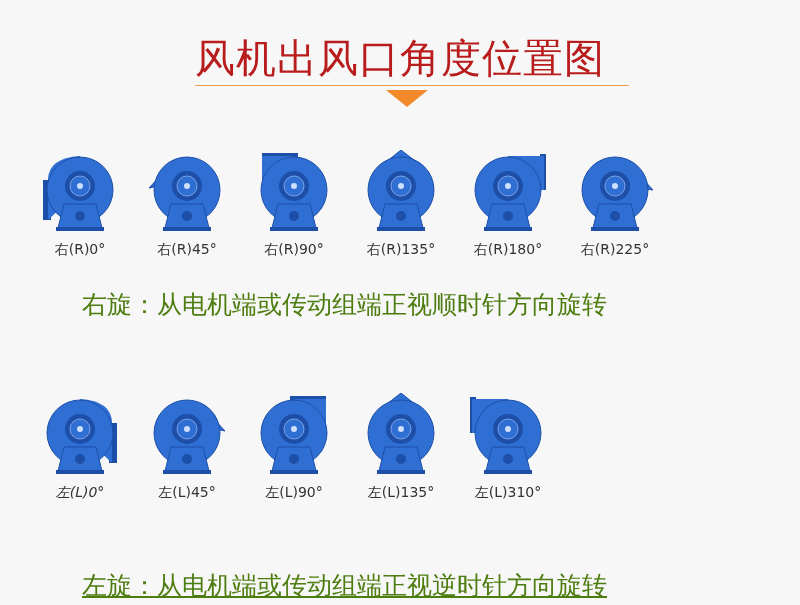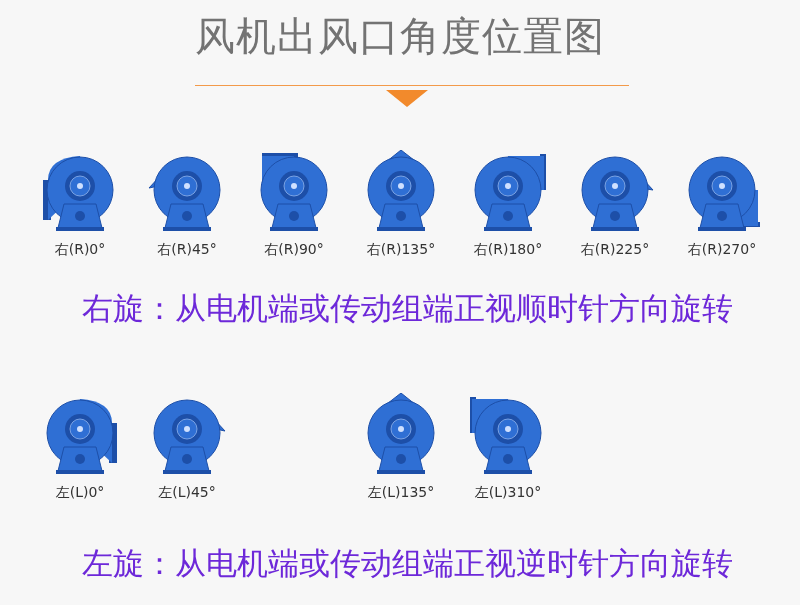--- a/index.html
+++ b/index.html
@@ -3,22 +3,22 @@
 <meta charset="utf-8">
 <style>
   html, body { margin: 0; padding: 0; }
   body {
     width: 800px; height: 605px; overflow: hidden;
     background: #f7f7f7;
     font-family: "DejaVu Sans", "Liberation Sans", sans-serif;
     position: relative;
   }
   .title {
-    position: absolute; left: 0; width: 800px; top: 10px;
-    text-align: center; font-size: 40px; color: #737373; letter-spacing: 1px;
+    position: absolute; left: 0; width: 800px; top: 32px;
+    text-align: center; font-size: 40px; color: #b91c1c; letter-spacing: 1px;
     line-height: 52px;
   }
   .divider {
     position: absolute; left: 195px; width: 434px; top: 85px; height: 1px;
     background: #f39a4a;
   }
   .arrow {
     position: absolute; left: 386px; top: 90px; width: 0; height: 0;
     border-left: 21px solid transparent; border-right: 21px solid transparent;
     border-top: 17px solid #f28a2c;
@@ -28,24 +28,24 @@
   .row.left { top: 393px; }
   .fan {
     position: absolute; width: 100px; height: 120px;
   }
   .fan svg { position: absolute; left: 10px; top: 0; width: 80px; height: 82px; }
   .fan .label {
     position: absolute; left: 0; width: 100px; top: 91px; text-align: center;
     font-size: 14px; color: #333; white-space: nowrap;
   }
   .caption {
-    position: absolute; left: 82px; font-size: 31px; color: #6d28d9; white-space: nowrap;
+    position: absolute; left: 82px; font-size: 25px; color: #4d7c0f; white-space: nowrap;
   }
   .caption.right { top: 288px; }
-  .caption.left { top: 543px; }
+  .caption.left { top: 569px; text-decoration: underline; }
 </style>
 </head>
 <body>
 
 <div class="title">风机出风口角度位置图</div>
 <div class="divider"></div>
 <div class="arrow"></div>
 
 <div class="row right" id="row-right">
     <div class="fan" style="left: 30px;">
@@ -146,43 +146,25 @@
           <circle cx="40" cy="36" r="15" fill="#1d4fa8"></circle>
           <circle cx="40" cy="36" r="10" fill="#2f6fd4" stroke="#8fb4ee" stroke-width="0.8"></circle>
           <circle cx="40" cy="36" r="3" fill="#cfe0ff"></circle>
           <path d="M24 54 L56 54 L62 78 L18 78 Z" fill="#2f6fd4" stroke="#1d4fa8" stroke-width="1"></path>
           <rect x="16" y="77" width="48" height="4" fill="#1d4fa8"></rect>
           <circle cx="40" cy="66" r="5" fill="#1d4fa8"></circle>
         </svg>
       </div>
       <div class="label">右(R)225°</div>
     </div>
-    <div class="fan" style="left: 672px;">
-      <div>
-        <svg viewBox="0 0 80 82" xmlns="http://www.w3.org/2000/svg">
-          <g>
-            <rect x="52" y="72" width="26" height="5" fill="#1d4fa8"></rect>
-            <path d="M40 40 L76 40 L76 76 L50 76 Z" fill="#2f6fd4"></path>
-            <circle cx="40" cy="40" r="33" fill="#2f6fd4" stroke="#1d4fa8" stroke-width="1"></circle>
-          </g>
-          <circle cx="40" cy="36" r="15" fill="#1d4fa8"></circle>
-          <circle cx="40" cy="36" r="10" fill="#2f6fd4" stroke="#8fb4ee" stroke-width="0.8"></circle>
-          <circle cx="40" cy="36" r="3" fill="#cfe0ff"></circle>
-          <path d="M24 54 L56 54 L62 78 L18 78 Z" fill="#2f6fd4" stroke="#1d4fa8" stroke-width="1"></path>
-          <rect x="16" y="77" width="48" height="4" fill="#1d4fa8"></rect>
-          <circle cx="40" cy="66" r="5" fill="#1d4fa8"></circle>
-        </svg>
-      </div>
-      <div class="label">右(R)270°</div>
-    </div>
   </div>
 <div class="caption right">右旋：从电机端或传动组端正视顺时针方向旋转</div>
 
 <div class="row left" id="row-left">
-    <div class="fan" style="left: 30px;">
+    <div class="fan" style="left: 30px; font-style: italic;">
       <div>
         <svg viewBox="0 0 80 82" xmlns="http://www.w3.org/2000/svg">
           <g transform="translate(80,0) scale(-1,1)">
             <rect x="3" y="30" width="8" height="40" fill="#1d4fa8"></rect>
             <path d="M8 30 Q8 8 40 6 L40 40 L8 70 Z" fill="#2f6fd4"></path>
             <circle cx="40" cy="40" r="33" fill="#2f6fd4" stroke="#1d4fa8" stroke-width="1"></circle>
           </g>
           <circle cx="40" cy="36" r="15" fill="#1d4fa8"></circle>
           <circle cx="40" cy="36" r="10" fill="#2f6fd4" stroke="#8fb4ee" stroke-width="0.8"></circle>
           <circle cx="40" cy="36" r="3" fill="#cfe0ff"></circle>
@@ -203,20 +185,38 @@
           <circle cx="40" cy="36" r="15" fill="#1d4fa8"></circle>
           <circle cx="40" cy="36" r="10" fill="#2f6fd4" stroke="#8fb4ee" stroke-width="0.8"></circle>
           <circle cx="40" cy="36" r="3" fill="#cfe0ff"></circle>
           <path d="M24 54 L56 54 L62 78 L18 78 Z" fill="#2f6fd4" stroke="#1d4fa8" stroke-width="1"></path>
           <rect x="16" y="77" width="48" height="4" fill="#1d4fa8"></rect>
           <circle cx="40" cy="66" r="5" fill="#1d4fa8"></circle>
         </svg>
       </div>
       <div class="label">左(L)45°</div>
     </div>
+    <div class="fan" style="left: 244px;">
+      <div>
+        <svg viewBox="0 0 80 82" xmlns="http://www.w3.org/2000/svg">
+          <g transform="translate(80,0) scale(-1,1)">
+            <rect x="8" y="3" width="36" height="6" fill="#1d4fa8"></rect>
+            <path d="M8 6 L40 6 L40 40 L8 40 Z" fill="#2f6fd4"></path>
+            <circle cx="40" cy="40" r="33" fill="#2f6fd4" stroke="#1d4fa8" stroke-width="1"></circle>
+          </g>
+          <circle cx="40" cy="36" r="15" fill="#1d4fa8"></circle>
+          <circle cx="40" cy="36" r="10" fill="#2f6fd4" stroke="#8fb4ee" stroke-width="0.8"></circle>
+          <circle cx="40" cy="36" r="3" fill="#cfe0ff"></circle>
+          <path d="M24 54 L56 54 L62 78 L18 78 Z" fill="#2f6fd4" stroke="#1d4fa8" stroke-width="1"></path>
+          <rect x="16" y="77" width="48" height="4" fill="#1d4fa8"></rect>
+          <circle cx="40" cy="66" r="5" fill="#1d4fa8"></circle>
+        </svg>
+      </div>
+      <div class="label">左(L)90°</div>
+    </div>
     <div class="fan" style="left: 351px;">
       <div>
         <svg viewBox="0 0 80 82" xmlns="http://www.w3.org/2000/svg">
           <g transform="translate(80,0) scale(-1,1)">
             <path d="M20 16 L40 0 L58 14 L40 30 Z" fill="#2f6fd4" stroke="#1d4fa8" stroke-width="1"></path>
             <circle cx="40" cy="40" r="33" fill="#2f6fd4" stroke="#1d4fa8" stroke-width="1"></circle>
           </g>
           <circle cx="40" cy="36" r="15" fill="#1d4fa8"></circle>
           <circle cx="40" cy="36" r="10" fill="#2f6fd4" stroke="#8fb4ee" stroke-width="0.8"></circle>
           <circle cx="40" cy="36" r="3" fill="#cfe0ff"></circle>

